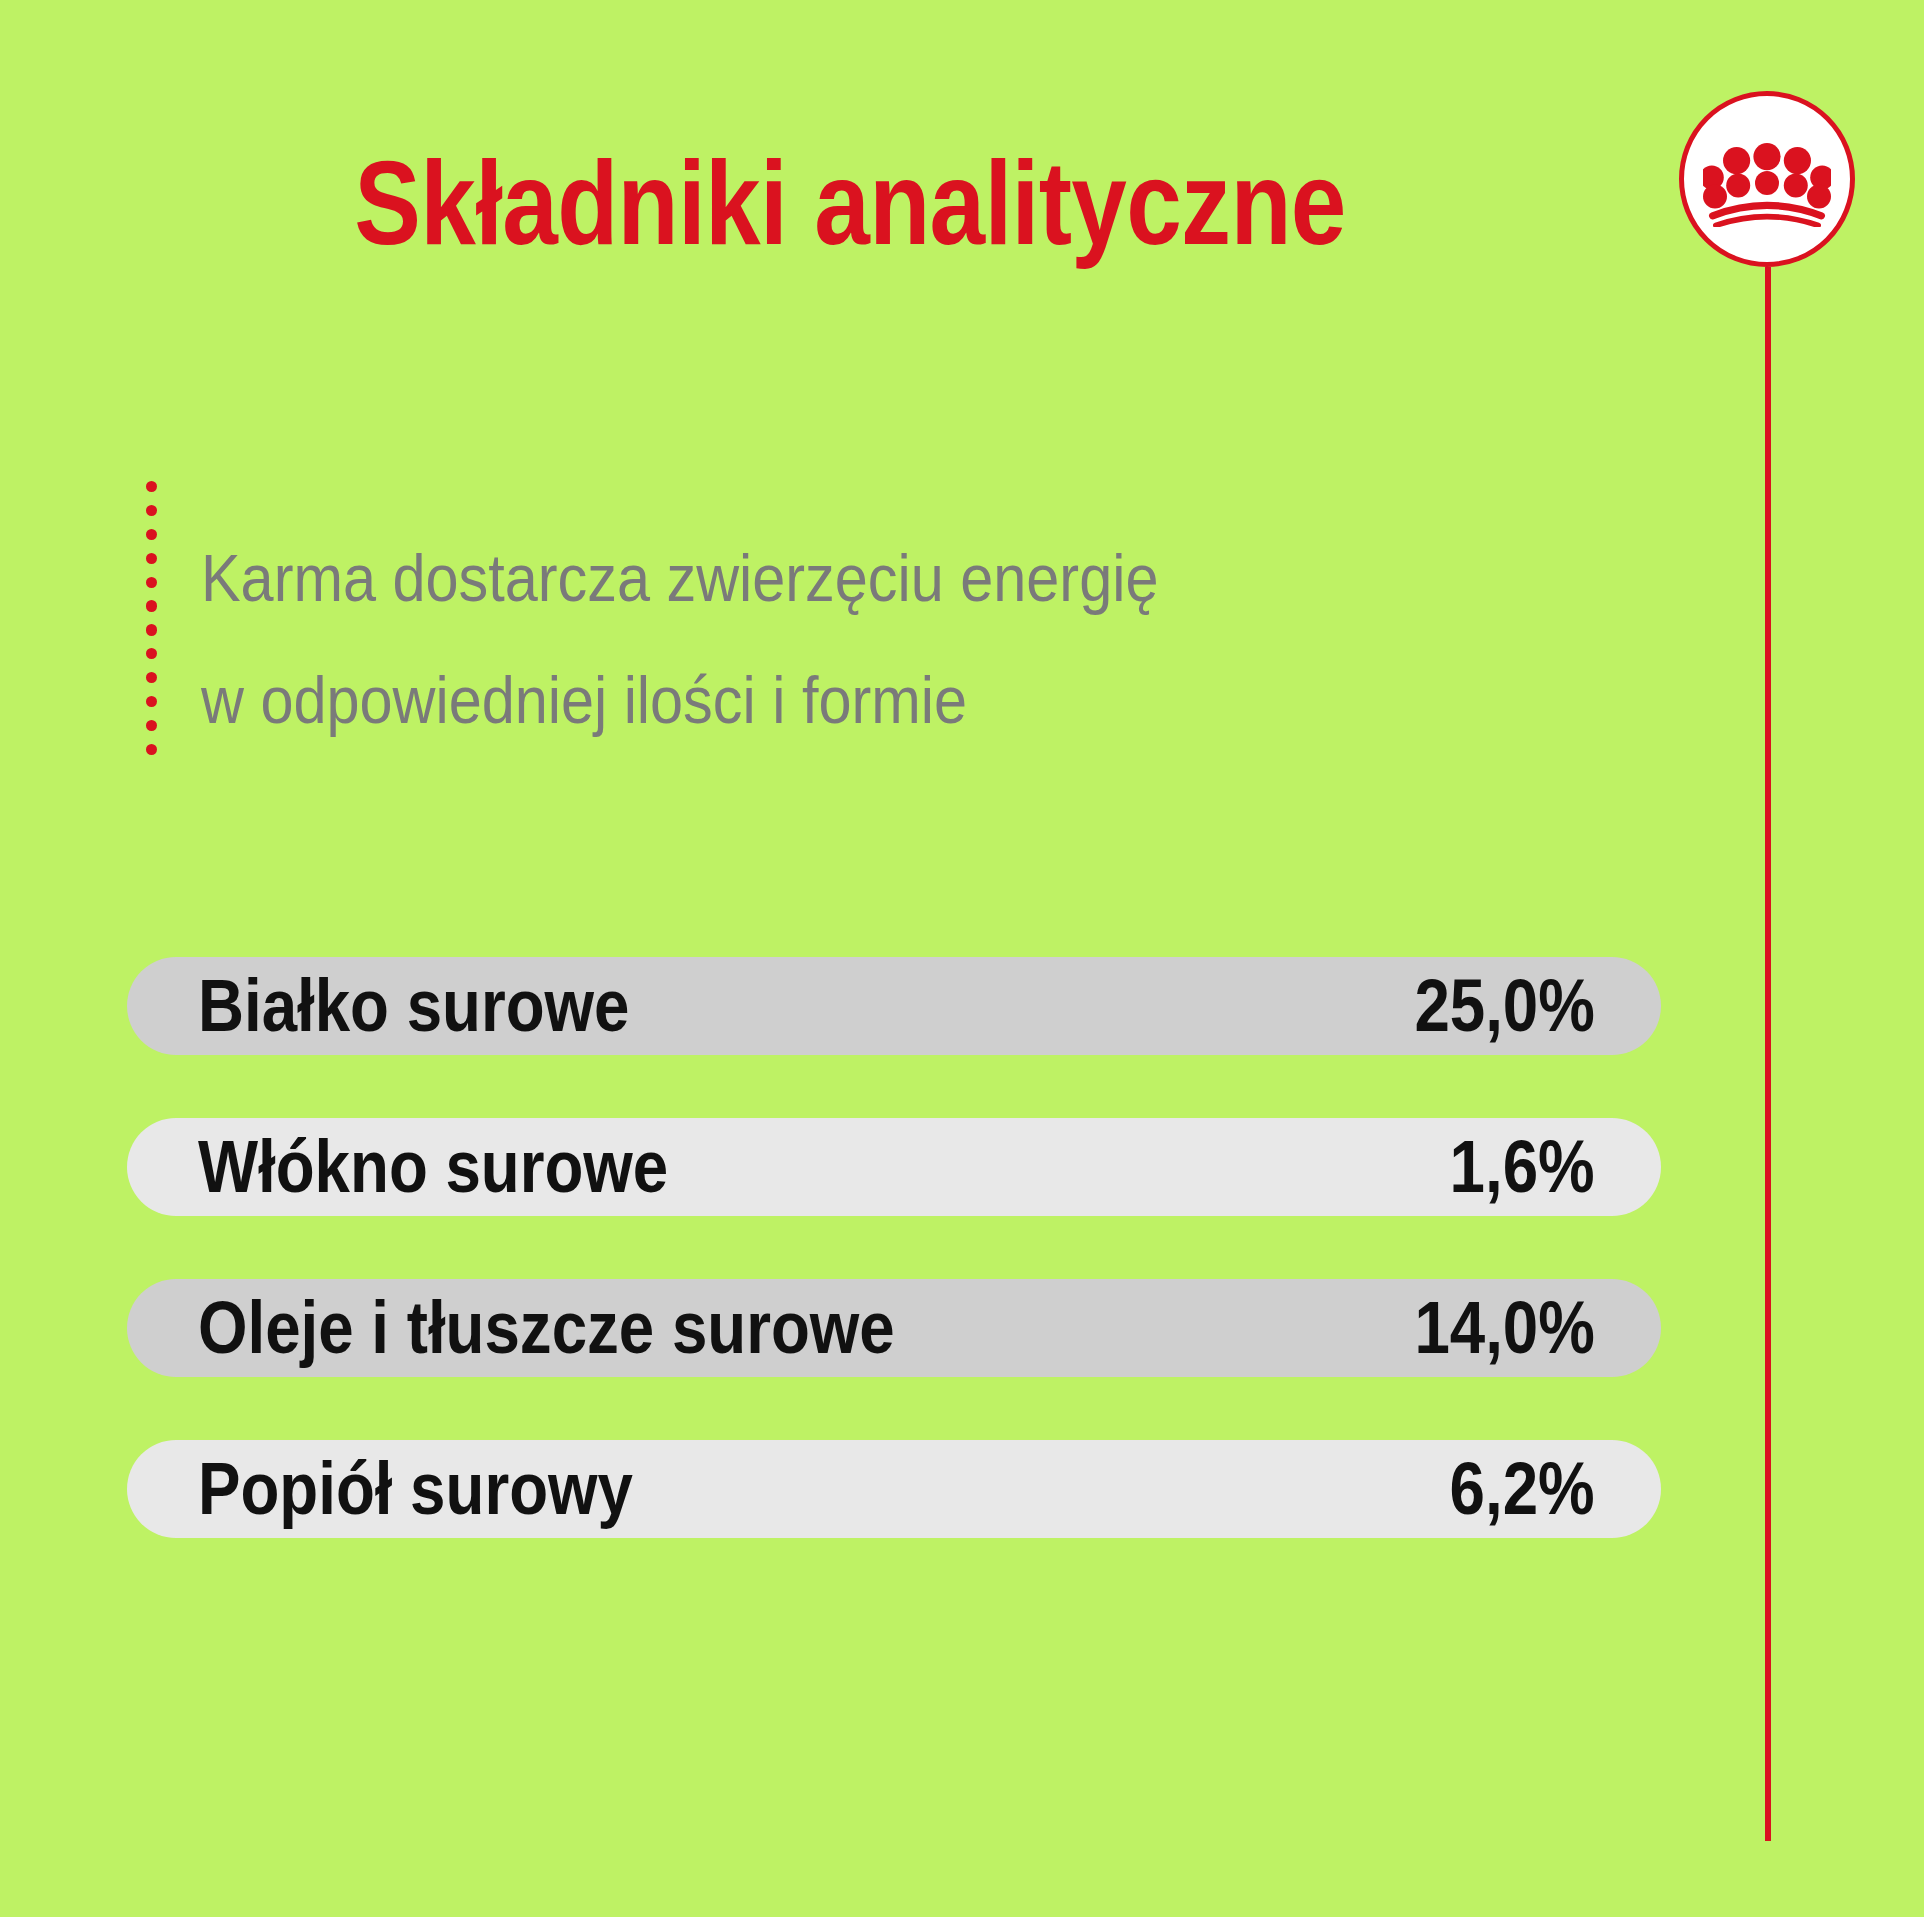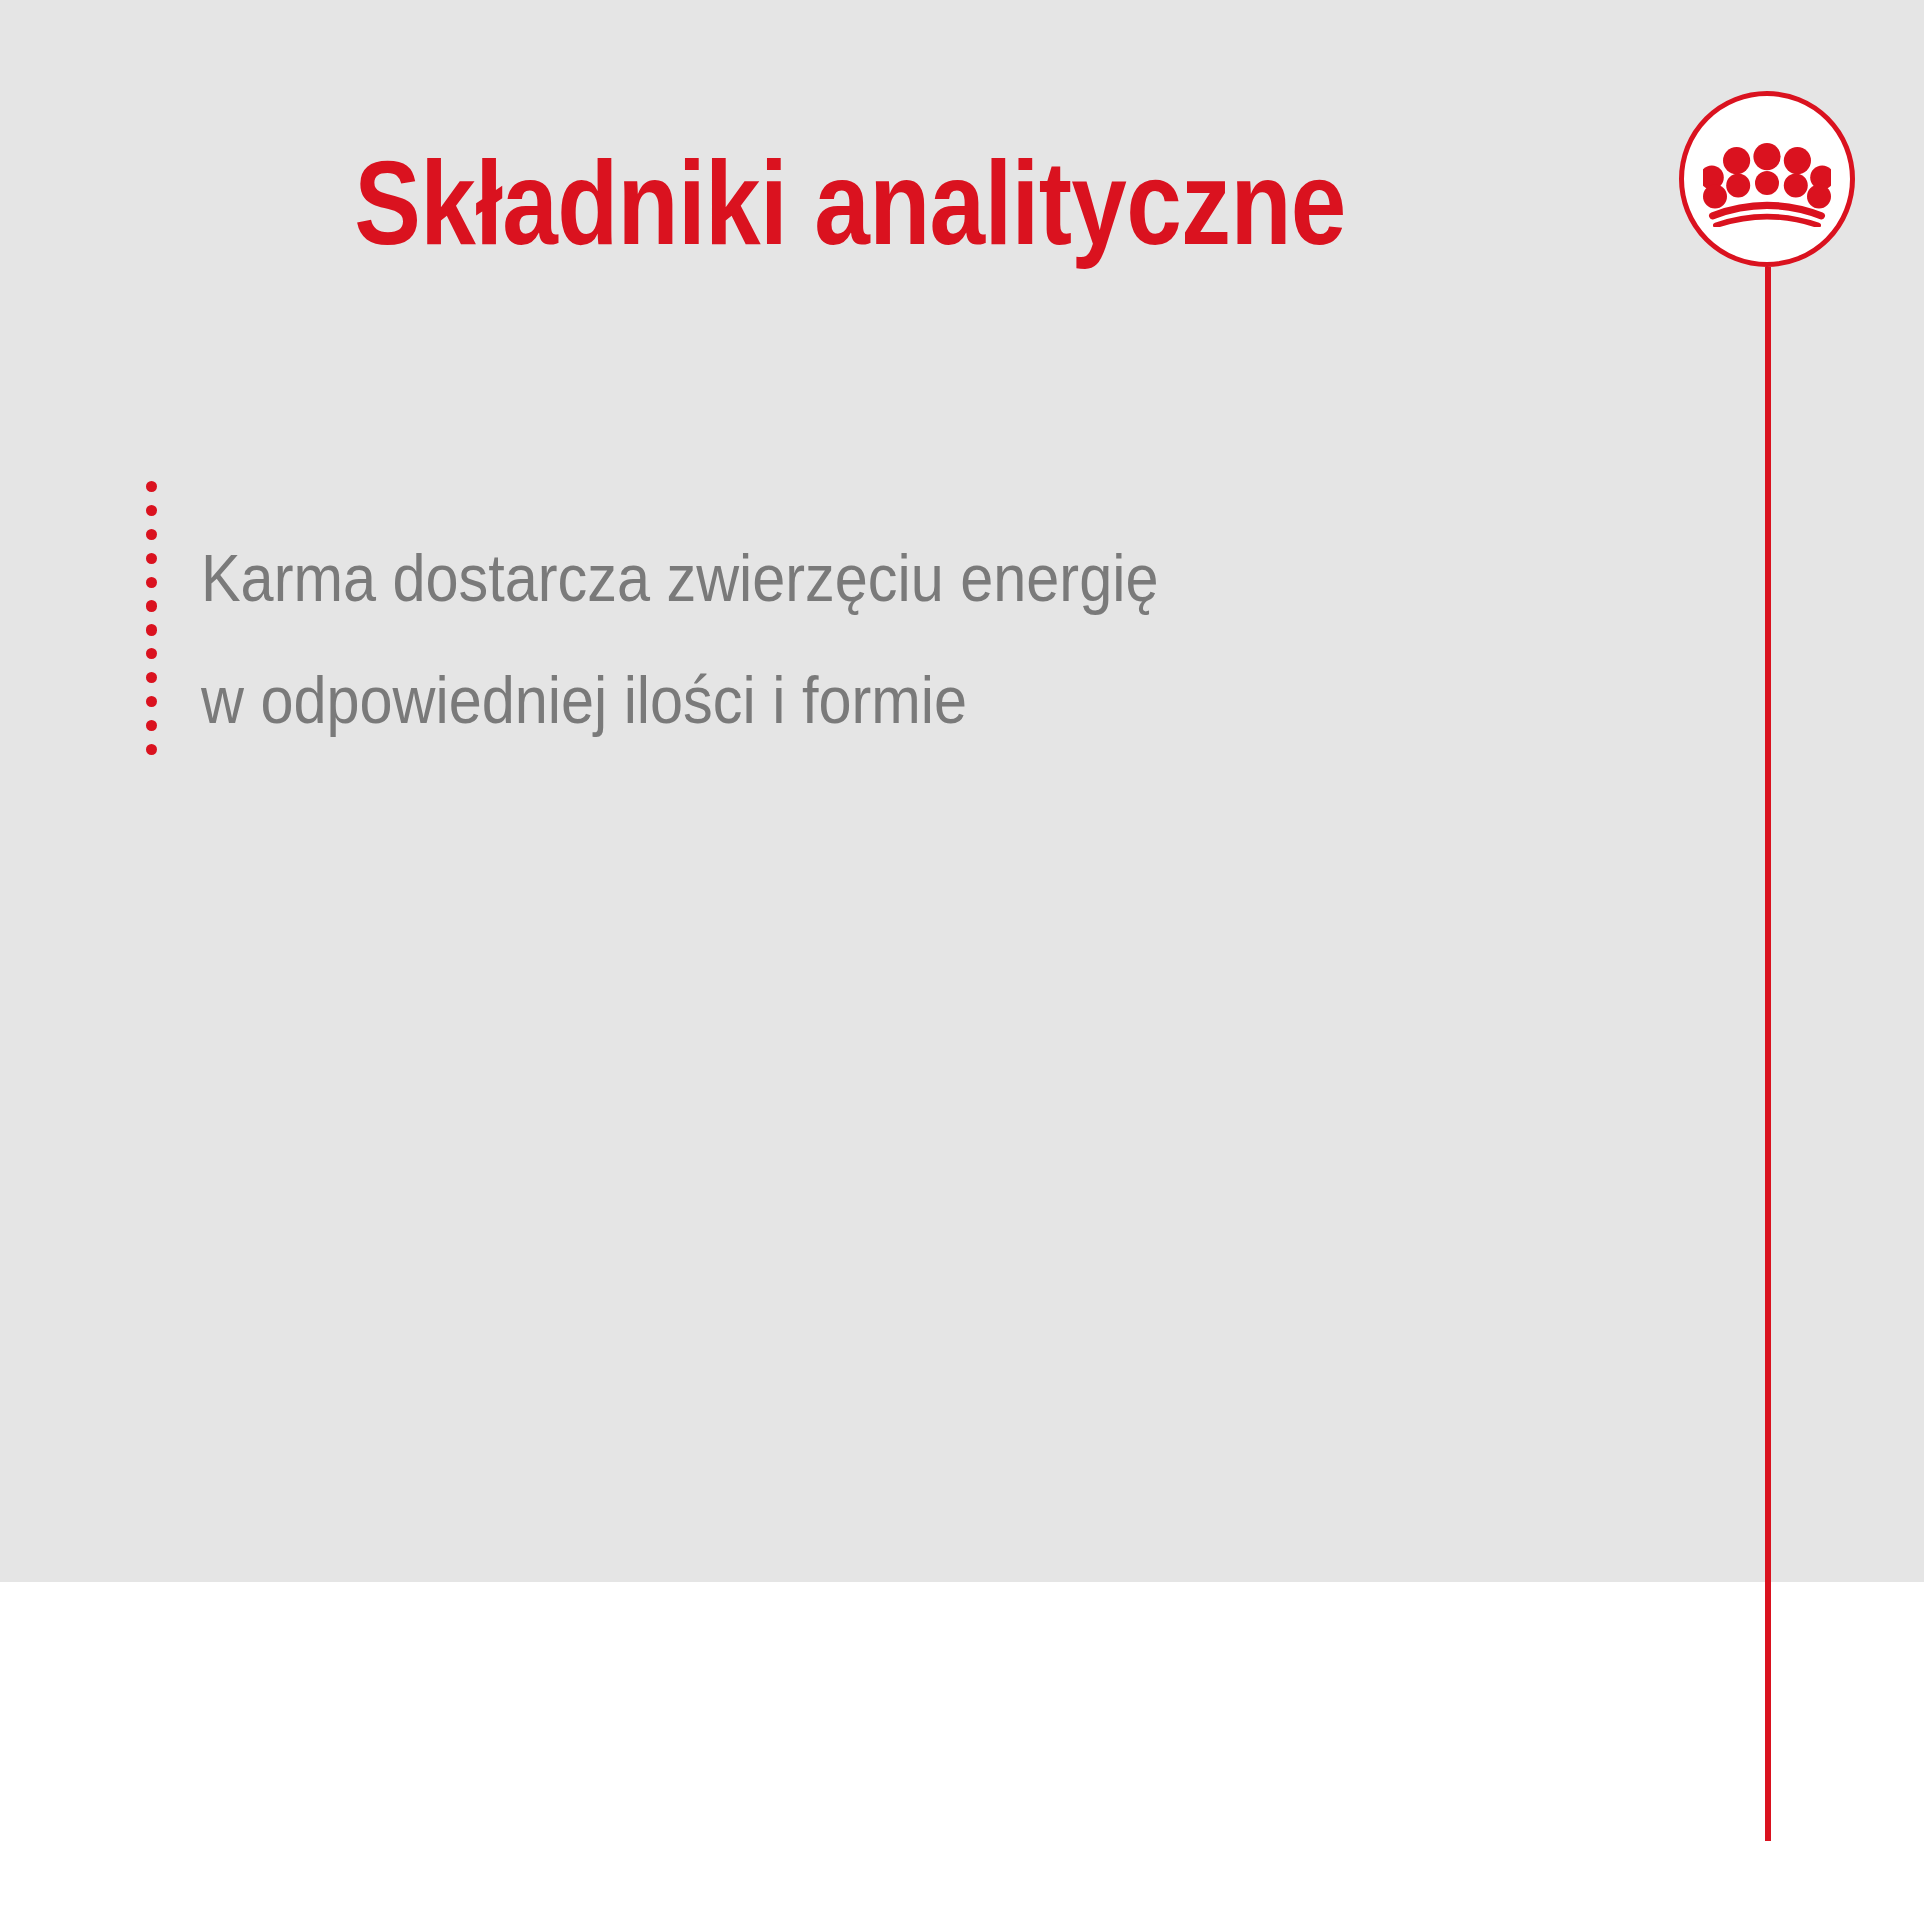--- a/index.html
+++ b/index.html
@@ -8,22 +8,22 @@
     width: 1925px;
     height: 1925px;
     background: #ffffff;
     font-family: "Liberation Sans", sans-serif;
     overflow: hidden;
   }
 
   #page {
     position: relative;
     width: 1925px;
-    height: 1582px;
-    background: #e5e5e5;
+    height: 1917px;
+    background: #bef264;
   }
 
   
   #title {
     position: absolute;
     left: 0;
     top: 143px;
     width: 1700px;
     text-align: center;
     font-family: "Liberation Sans", sans-serif;
@@ -189,15 +189,38 @@
     <span class="dot"></span>
     <span class="dot"></span>
     <span class="dot"></span>
   </div>
 
   <div id="subtitle">
     <span class="line">Karma dostarcza zwierzęciu energię</span>
     <span class="line">w odpowiedniej ilości i formie</span>
   </div>
 
+  <div id="rows">
+
+    <div class="row dark">
+      <span class="row-label">Białko surowe</span>
+      <span class="row-value">25,0%</span>
+    </div>
+
+    <div class="row light">
+      <span class="row-label">Włókno surowe</span>
+      <span class="row-value">1,6%</span>
+    </div>
+
+    <div class="row dark">
+      <span class="row-label">Oleje i tłuszcze surowe</span>
+      <span class="row-value">14,0%</span>
+    </div>
+
+    <div class="row light">
+      <span class="row-label">Popiół surowy</span>
+      <span class="row-value">6,2%</span>
+    </div>
+
+  </div>
 
 </div>
 
 
 </body></html>

